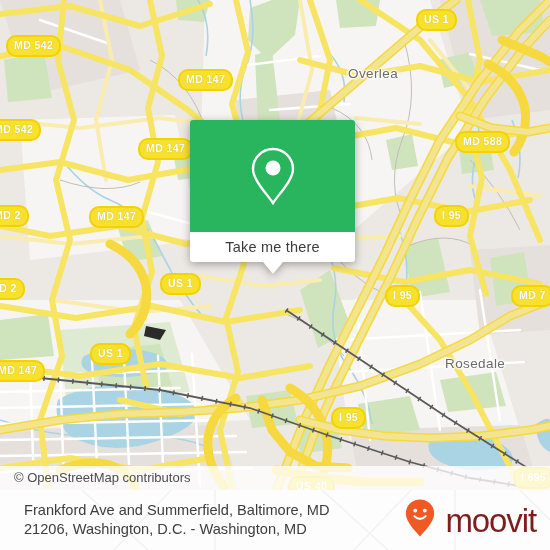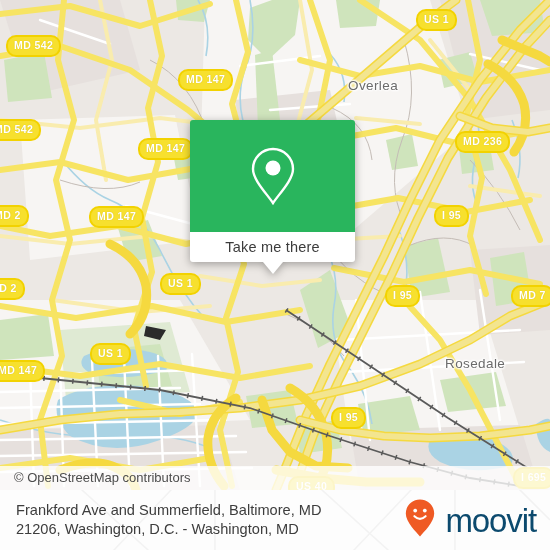--- a/index.html
+++ b/index.html
@@ -102,34 +102,34 @@
     background:#fdfdfd;
     display:flex; align-items:center;
     overflow:hidden;
   }
   .footer-watermark {
     position:absolute; left:0; top:0; width:100%; height:100%;
     opacity:.5;
   }
   .footer-text {
     position:relative;
-    padding-left:16px;
+    padding-left:24px;
     color:#3d3d3d;
     font-size:14.6px;
     line-height:19px;
     max-width:400px;
   }
   .footer-logo {
     position:absolute;
     right:14px; top:50%;
     transform:translateY(-50%);
     display:flex; align-items:center;
   }
   .logo-word {
-    color:#0c4a6e;
+    color:#7f1d1d;
     font-size:33px;
     letter-spacing:-1.1px;
     line-height:1;
     margin-left:10px;
     font-weight:500;
   }
 </style>
 </head>
 <body>
 
@@ -309,29 +309,29 @@
       <g>
         <path class="rail" d="M0,374 L80,382 L160,390 L250,408 L330,436 L410,462 L470,478 L520,486"></path>
         <path class="railt" d="M0,374 L80,382 L160,390 L250,408 L330,436 L410,462 L470,478 L520,486"></path>
         <path class="rail" d="M286,310 L340,346 L394,382 L448,418 L502,452 L550,482"></path>
         <path class="railt" d="M286,310 L340,346 L394,382 L448,418 L502,452 L550,482"></path>
       </g>
 
       <path fill="#2b2b2b" d="M146,326 L166,330 L160,340 L144,336 Z"></path>
     </svg>
 
-    <div class="place-label" style="left:348px; top:78px;">Overlea</div>
+    <div class="place-label" style="left:348px; top:66px;">Overlea</div>
     <div class="place-label" style="left:418px; top:356px;padding-left:27px;">Rosedale</div>
 
     <div class="shield" style="left:6px;   top:35px;">MD 542</div>
     <div class="shield" style="left:178px; top:69px;">MD 147</div>
     <div class="shield" style="left:416px; top:9px;">US 1</div>
     <div class="shield" style="left:-14px; top:119px;">MD 542</div>
     <div class="shield" style="left:138px; top:138px;">MD 147</div>
-    <div class="shield" style="left:455px; top:131px;">MD 236</div>
+    <div class="shield" style="left:455px; top:131px;">MD 588</div>
     <div class="shield" style="left:89px;  top:206px;">MD 147</div>
     <div class="shield" style="left:-14px; top:205px;">MD 2</div>
     <div class="shield" style="left:434px; top:205px;">I 95</div>
     <div class="shield" style="left:160px; top:273px;">US 1</div>
     <div class="shield" style="left:385px; top:285px;">I 95</div>
     <div class="shield" style="left:511px; top:285px;">MD 7</div>
     <div class="shield" style="left:-18px; top:278px;">MD 2</div>
     <div class="shield" style="left:90px;  top:343px;">US 1</div>
     <div class="shield" style="left:-10px; top:360px;">MD 147</div>
     <div class="shield" style="left:331px; top:407px;">I 95</div>

